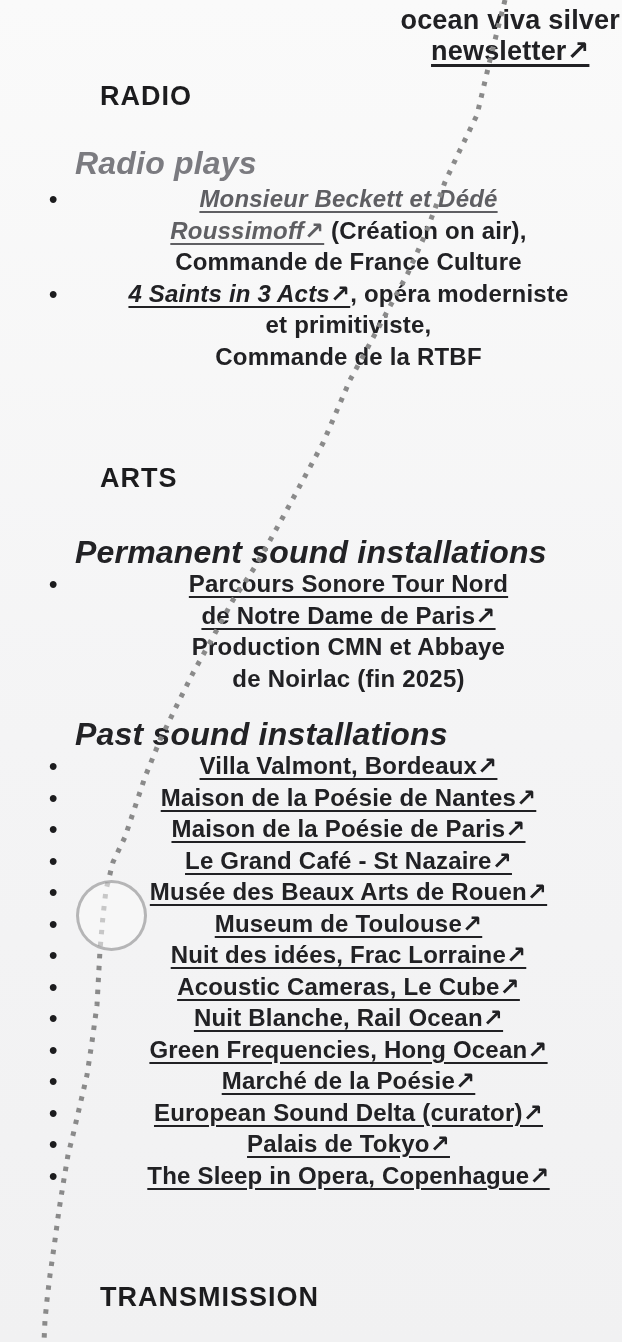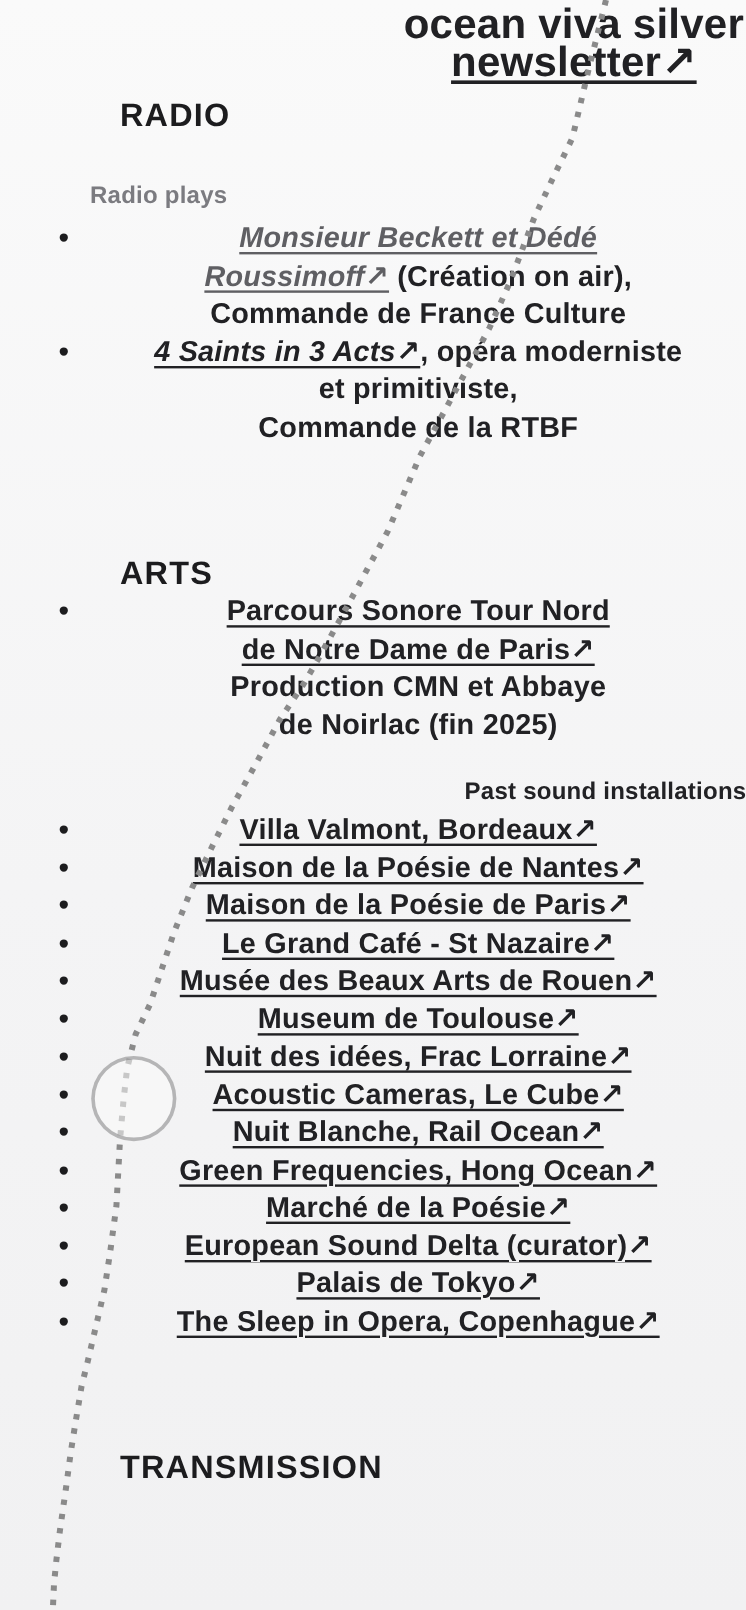--- a/index.html
+++ b/index.html
@@ -15,21 +15,21 @@
     line-height: 31.5px;
     color: #212124;
     letter-spacing: 0.2px;
   }
 
   
   .site-header {
     position: absolute;
     top: 5px; right: 2px;
     text-align: center;
-    font-size: 35px;
+    font-size: 27px;
     line-height: 31px;
     z-index: 2;
   }
   .site-header a {
     color: #212124;
     text-decoration: underline;
     text-decoration-thickness: 2.5px;
     text-underline-offset: 4px;
   }
 
@@ -38,28 +38,29 @@
     line-height: 32px;
     letter-spacing: 1px;
     margin: 0 0 0 100px;
     color: #1c1c1e;
   }
   #radio-title { margin-top: 80px; }
   #arts-title { margin-top: 90px; }
   #transmission-title { margin-top: 90px; }
 
   h3.group-title {
-    font-size: 20px;
+    font-size: 32px;
     line-height: 31px;
+    font-style: italic;
     margin: 0 0 0 75px;
     color: #222225;
   }
   #radio-subtitle { margin-top: 36px; margin-bottom: 4px; color: #7b7b80; }
   #permanent-subtitle { margin-top: 43px; margin-bottom: 0; }
-  #past-subtitle { margin-top: 25px; margin-bottom: 0; text-align: right; }
+  #past-subtitle { margin-top: 25px; margin-bottom: 0; }
 
   ul.link-list {
     margin: 0;
     padding: 0 0 0 75px;
     list-style: none;
   }
   ul.link-list li {
     position: relative;
     white-space: pre-line;
     text-align: center;
@@ -121,20 +122,21 @@
     <li><a class="link-gray italic">Monsieur Beckett et Dédé
 Roussimoff↗</a><span class="suffix"> (Création on air),
 Commande de France Culture</span></li>
     <li><a class="link-dark italic">4 Saints in 3 Acts↗</a><span class="suffix">, opéra moderniste
 et primitiviste,
 Commande de la RTBF</span></li>
   </ul>
 
   <h2 class="section-title" id="arts-title">ARTS</h2>
 
+  <h3 class="group-title" id="permanent-subtitle">Permanent sound installations</h3>
   <ul class="link-list">
     <li><a class="link-dark">Parcours Sonore Tour Nord
 de Notre Dame de Paris↗</a><span class="suffix">
 Production CMN et Abbaye
 de Noirlac (fin 2025)</span></li>
   </ul>
 
   <h3 class="group-title" id="past-subtitle">Past sound installations</h3>
   <ul class="link-list">
     <li><a class="link-dark">Villa Valmont, Bordeaux↗</a></li>

